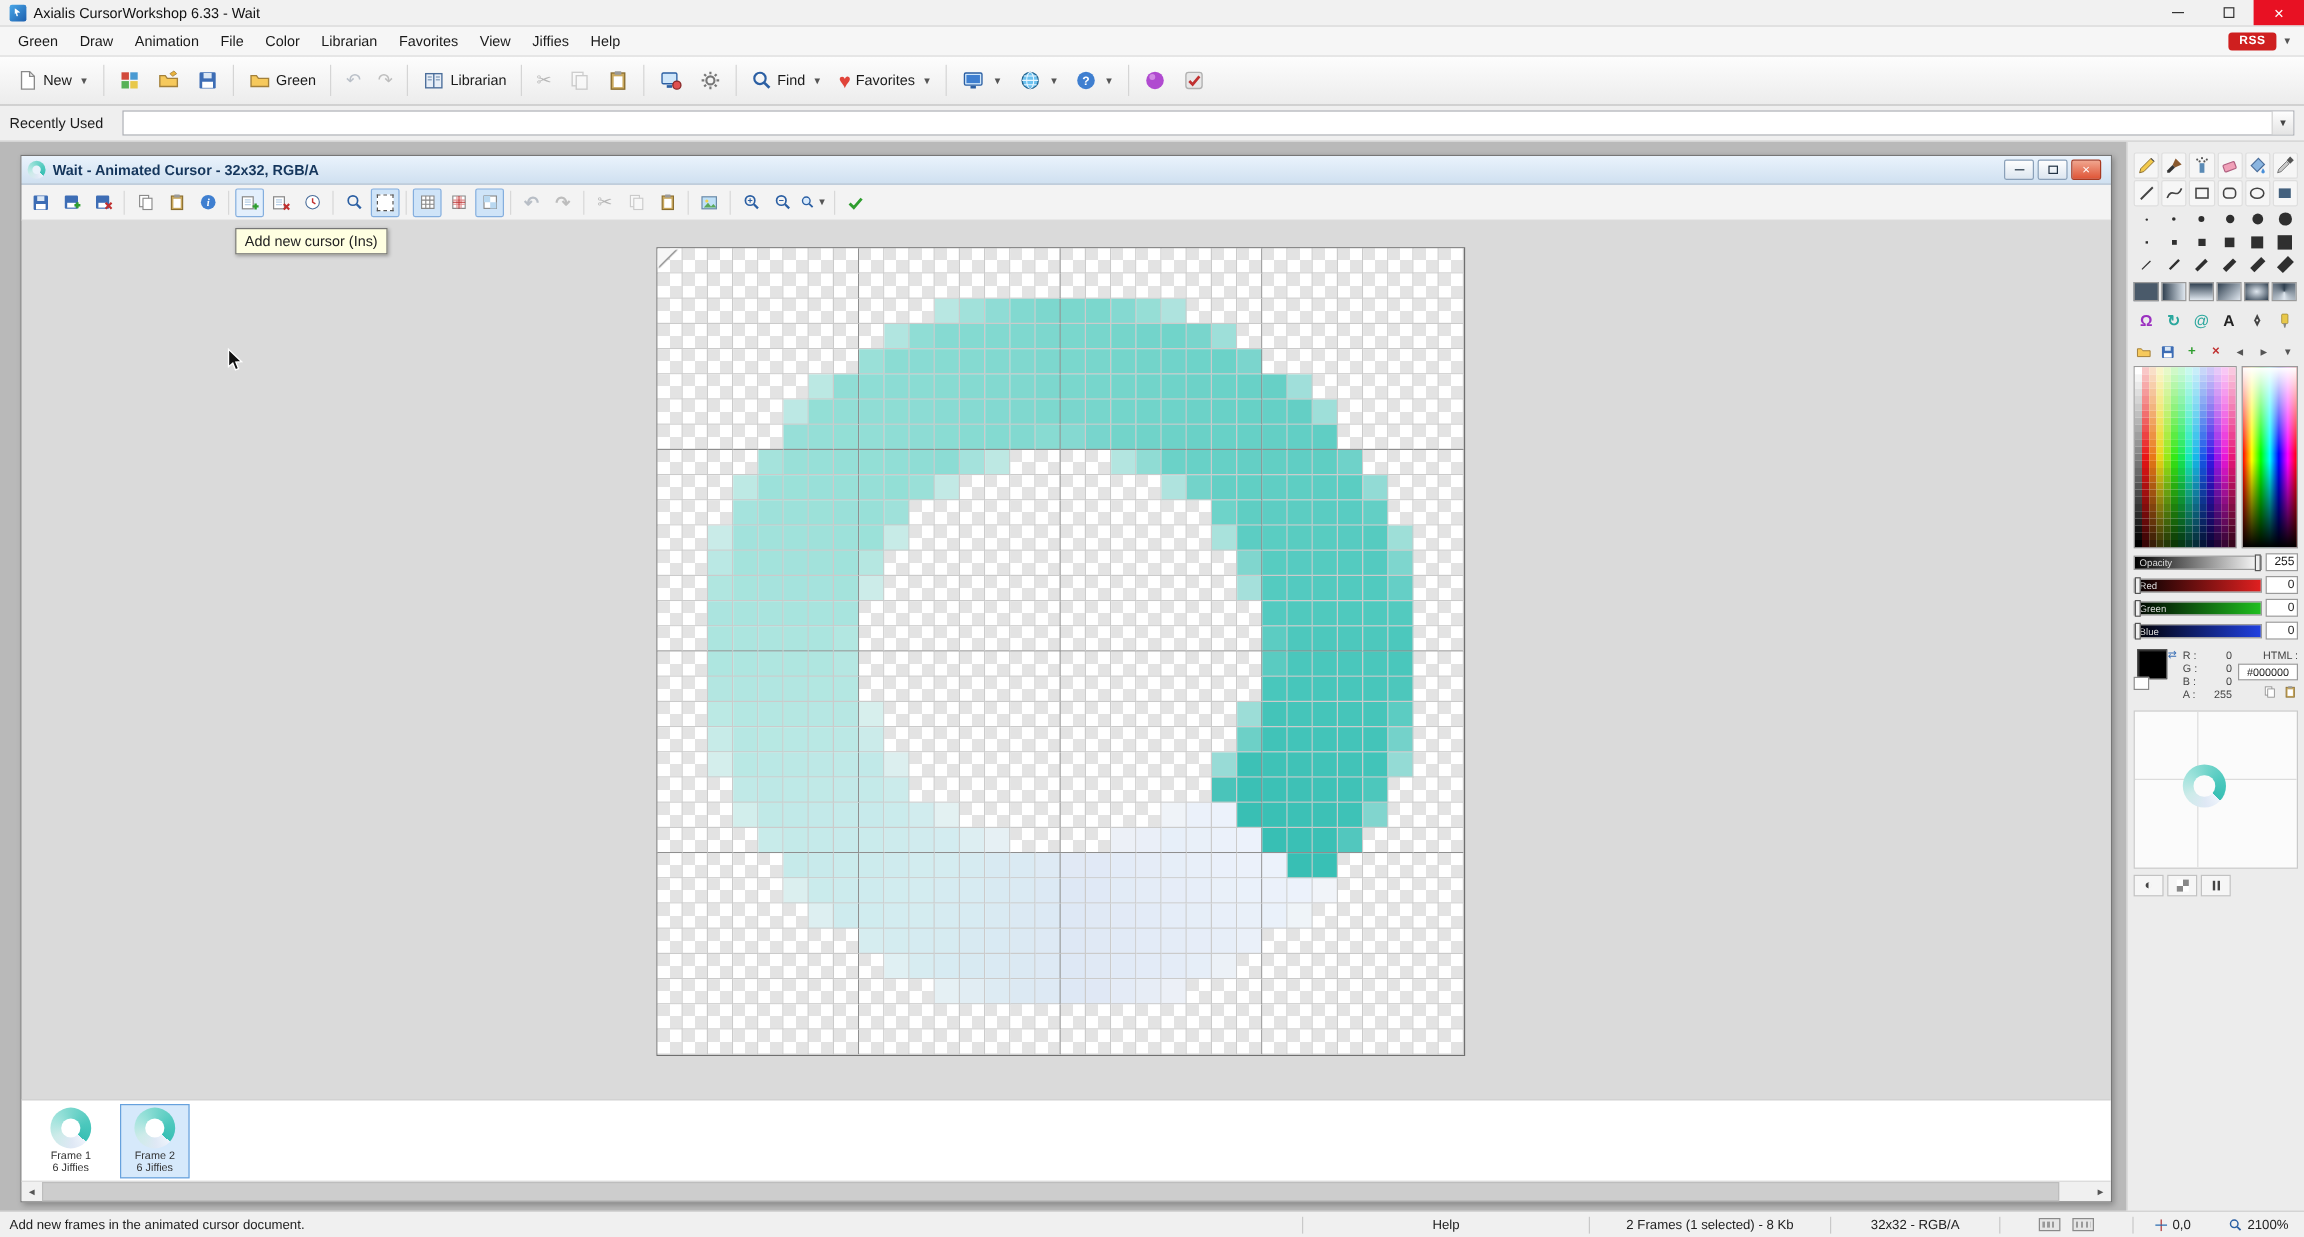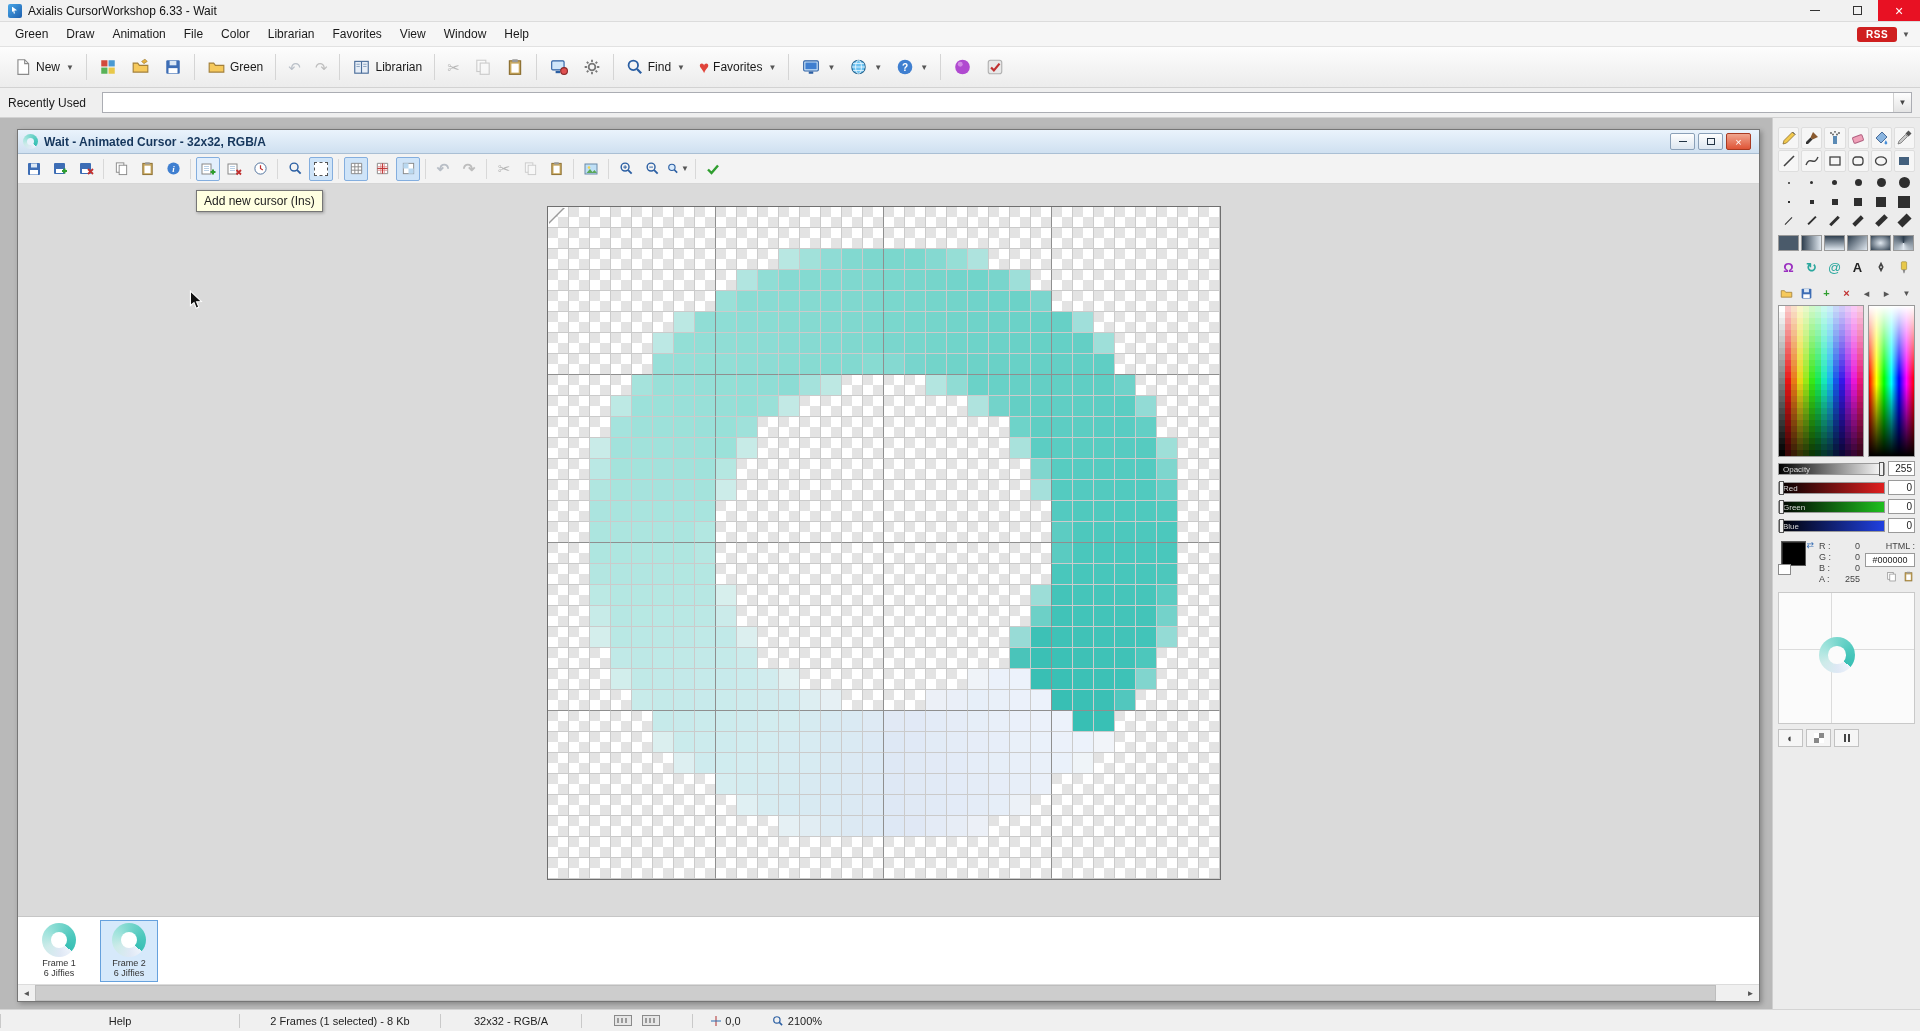--- a/index.html
+++ b/index.html
@@ -176,21 +176,21 @@
 
   <div class="menubar">
     <span class="menu-item">Green</span>
     <span class="menu-item">Draw</span>
     <span class="menu-item">Animation</span>
     <span class="menu-item">File</span>
     <span class="menu-item">Color</span>
     <span class="menu-item">Librarian</span>
     <span class="menu-item">Favorites</span>
     <span class="menu-item">View</span>
-    <span class="menu-item">Window</span>
+    <span class="menu-item">Jiffies</span>
     <span class="menu-item">Help</span>
     <div class="menubar-right">
       <span class="rss-badge">RSS</span>
       <span class="rss-dd">▼</span>
     </div>
   </div>
 
   <div class="toolbar">
     <div class="tb-btn">
       <svg width="18" height="18" viewBox="0 0 16 16">
@@ -2237,20 +2237,21 @@
           <span class="checker-chip"></span>
         </div>
       <div class="pc-btn">
           <span class="pause-bar"></span>
           <span class="pause-bar"></span>
         </div>
     </div>
   </div>
 
   <div class="statusbar">
+    <div class="sb-msg">Add new frames in the animated cursor document.</div>
     <div class="sb-sep"></div>
     <div class="sb-cell sb-wait">Help</div>
     <div class="sb-sep"></div>
     <div class="sb-cell sb-frames">2 Frames (1 selected) - 8 Kb</div>
     <div class="sb-sep"></div>
     <div class="sb-cell sb-format">32x32 - RGB/A</div>
     <div class="sb-sep"></div>
     <div class="sb-cell sb-icons">
       <div class="kb-icon"></div>
       <div class="kb-icon"></div>

